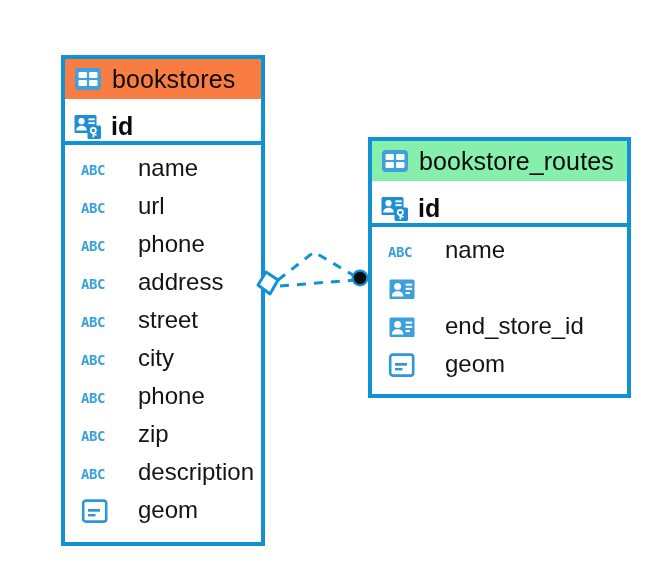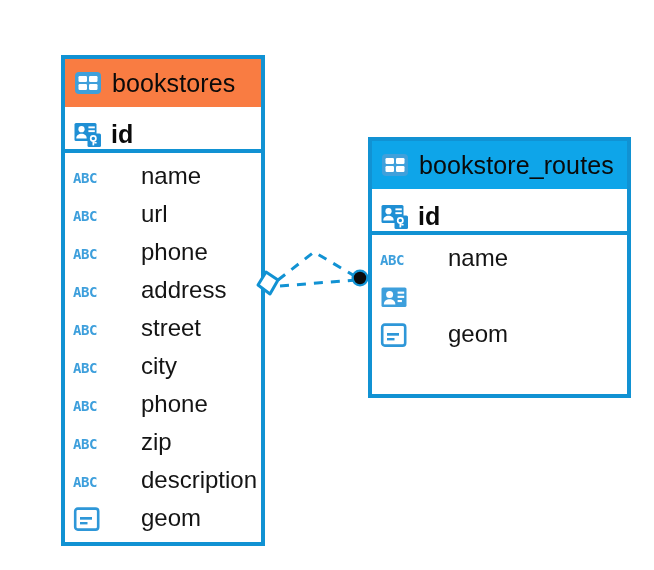--- a/index.html
+++ b/index.html
@@ -27,28 +27,28 @@
     box-sizing: border-box;
     border: 4px solid #1192D3;
     background: #ffffff;
   }
 
   .entity-header {
     display: flex;
     align-items: center;
     gap: 9px;
     box-sizing: border-box;
-    height: 48px;
+    height: 40px;
     padding: 0 8px;
     font-size: 25px;
     color: #0a0a0a;
     letter-spacing: 0.1px;
   }
   .entity-header.accent   { background: #F97C42; }
-  .entity-header.neutral  { background: #0ea5e9; }
+  .entity-header.neutral  { background: #86efac; }
 
   .pk-row {
     display: flex;
     align-items: flex-end;
     gap: 8px;
     box-sizing: border-box;
     height: 46px;
     padding: 0 8px;
     font-size: 25px;
     font-weight: bold;
@@ -56,24 +56,24 @@
     border-bottom: 4px solid #1192D3;
     background: #ffffff;
   }
 
   .col-list {
     padding: 5px 0 6px 0;
   }
   .col-row {
     display: flex;
     align-items: center;
-    gap: 19px;
+    gap: 8px;
     box-sizing: border-box;
     height: 38px;
-    padding: 0 8px;
+    padding: 0 16px;
     font-size: 24px;
     color: #141414;
     background: #ffffff;
   }
   .col-label { line-height: 1; padding-bottom: 3px; margin-left: 21px; }
 
   
   .icon {
     flex: 0 0 auto;
     display: inline-flex;
@@ -282,20 +282,33 @@
             <rect x="1.5" y="4.5" width="25" height="19.5" rx="1.6" fill="#3D9FDC"></rect>
             <circle cx="9.6" cy="11.6" r="3.5" fill="#ffffff"></circle>
             <path d="M3.8 21.5c0-3.5 2.7-5.2 5.8-5.2s5.8 1.7 5.8 5.2z" fill="#ffffff"></path>
             <rect x="17.6" y="8.6" width="6.6" height="2.1" fill="#ffffff"></rect>
             <rect x="17.6" y="12.8" width="6.6" height="2.1" fill="#ffffff"></rect>
             <rect x="17.6" y="17" width="4.3" height="2.1" fill="#ffffff"></rect>
           </svg>
         </span>
       </div>
 
+      <div class="col-row">
+        <span class="icon icon-fk">
+          <svg viewBox="0 0 28 28" width="28" height="28" aria-hidden="true">
+            <rect x="1.5" y="4.5" width="25" height="19.5" rx="1.6" fill="#3D9FDC"></rect>
+            <circle cx="9.6" cy="11.6" r="3.5" fill="#ffffff"></circle>
+            <path d="M3.8 21.5c0-3.5 2.7-5.2 5.8-5.2s5.8 1.7 5.8 5.2z" fill="#ffffff"></path>
+            <rect x="17.6" y="8.6" width="6.6" height="2.1" fill="#ffffff"></rect>
+            <rect x="17.6" y="12.8" width="6.6" height="2.1" fill="#ffffff"></rect>
+            <rect x="17.6" y="17" width="4.3" height="2.1" fill="#ffffff"></rect>
+          </svg>
+        </span>
+        <span class="col-label">end_store_id</span>
+      </div>
 
       <div class="col-row">
         <span class="icon icon-geom">
           <svg viewBox="0 0 28 28" width="28" height="28" aria-hidden="true">
             <rect x="2.2" y="3.6" width="23" height="21" rx="2.6" fill="none" stroke="#2E97D8" stroke-width="2.6"></rect>
             <rect x="7" y="12" width="12" height="2.7" fill="#2E97D8"></rect>
             <rect x="7" y="17" width="7.5" height="2.4" fill="#2E97D8"></rect>
           </svg>
         </span>
         <span class="col-label">geom</span>

